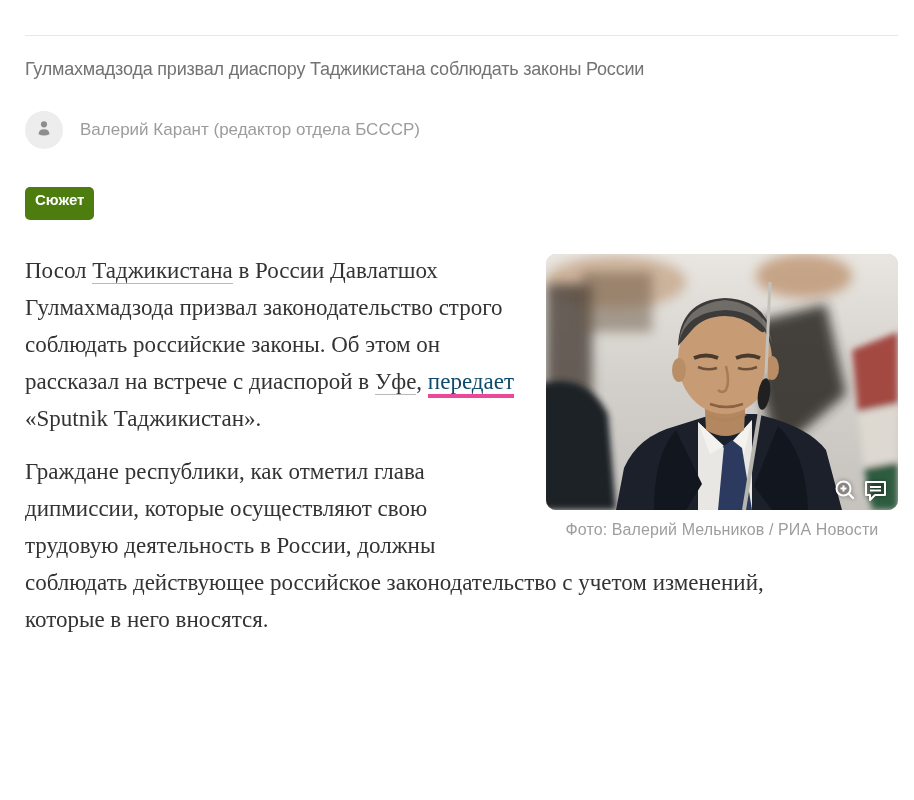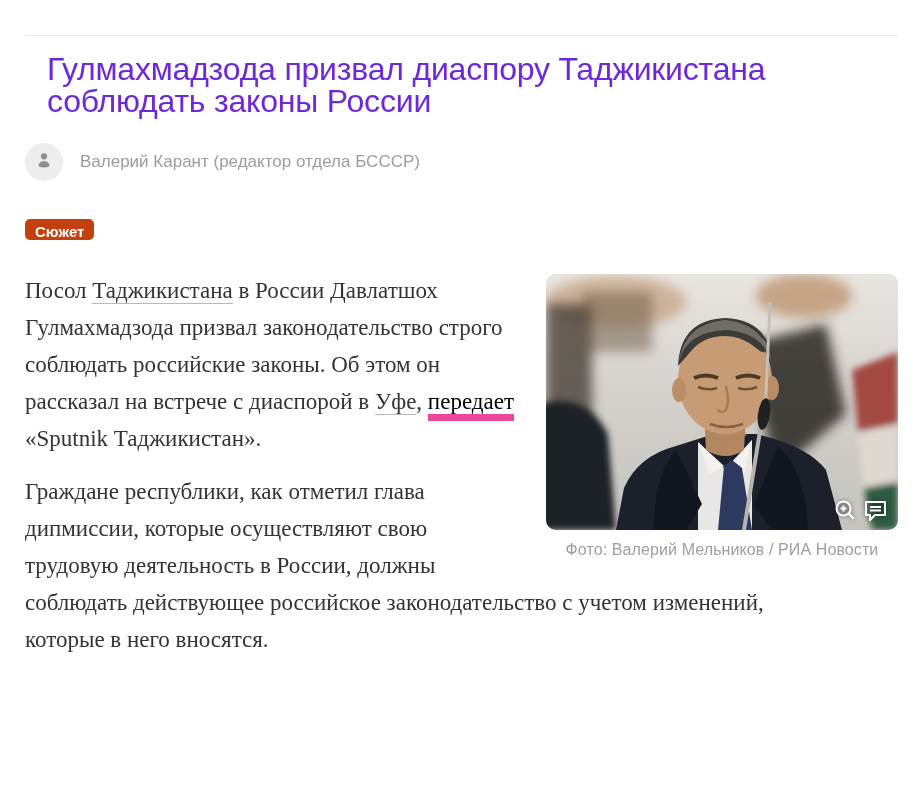--- a/index.html
+++ b/index.html
@@ -26,27 +26,26 @@
   }
   
   .divider {
     border: none;
     border-top: 1px solid #e7e7e7;
     margin-top: 21px;
   }
   
   .subtitle {
     margin-top: 17px;
-    font-size: 32px;
+    font-size: 18px;
     line-height: 32px;
     font-weight: 400;
     letter-spacing: -0.2px;
-    color: #6d28d9;
+    color: #737373;
     max-width: 800px;
-    margin-left: 22px;
   }
   
   .author-row {
     margin-top: 26px;
     display: flex;
     align-items: center;
     gap: 17px;
   }
   .avatar {
     width: 38px; height: 38px;
@@ -63,25 +62,25 @@
   }
   
   .topic-row {
     margin-top: 38px;
     display: flex;
     align-items: center;
     gap: 15px;
   }
   .topic-badge {
     display: inline-block;
-    background: #c2410c;
+    background: #4d7c0f;
     color: #ffffff;
     font-size: 15px;
     font-weight: 600;
-    padding: 4px 10px 0;
+    padding: 4px 10px 12px;
     border-radius: 5px;
     cursor: pointer;
   }
   .topic-label {
     font-size: 19px;
     font-weight: 700;
     color: #1f1f1f;
     cursor: pointer;
   }
   
@@ -94,22 +93,22 @@
   }
   .article-body p { max-width: 745px; }
   .article-body p + p { margin-top: 16px; }
   a.inline-link {
     color: #333333;
     text-decoration: none;
     border-bottom: 1px solid #b9b9b9;
     cursor: pointer;
   }
   a.inline-link.red {
-    color: #000000;
-    border-bottom: 7px solid #ec4899;
+    color: #0c4a6e;
+    border-bottom: 4px solid #ec4899;
   }
   
   figure.photo-figure {
     float: right;
     width: 352px;
     margin: 2px 0 12px 28px;
   }
   .photo-frame {
     position: relative;
     width: 352px;

